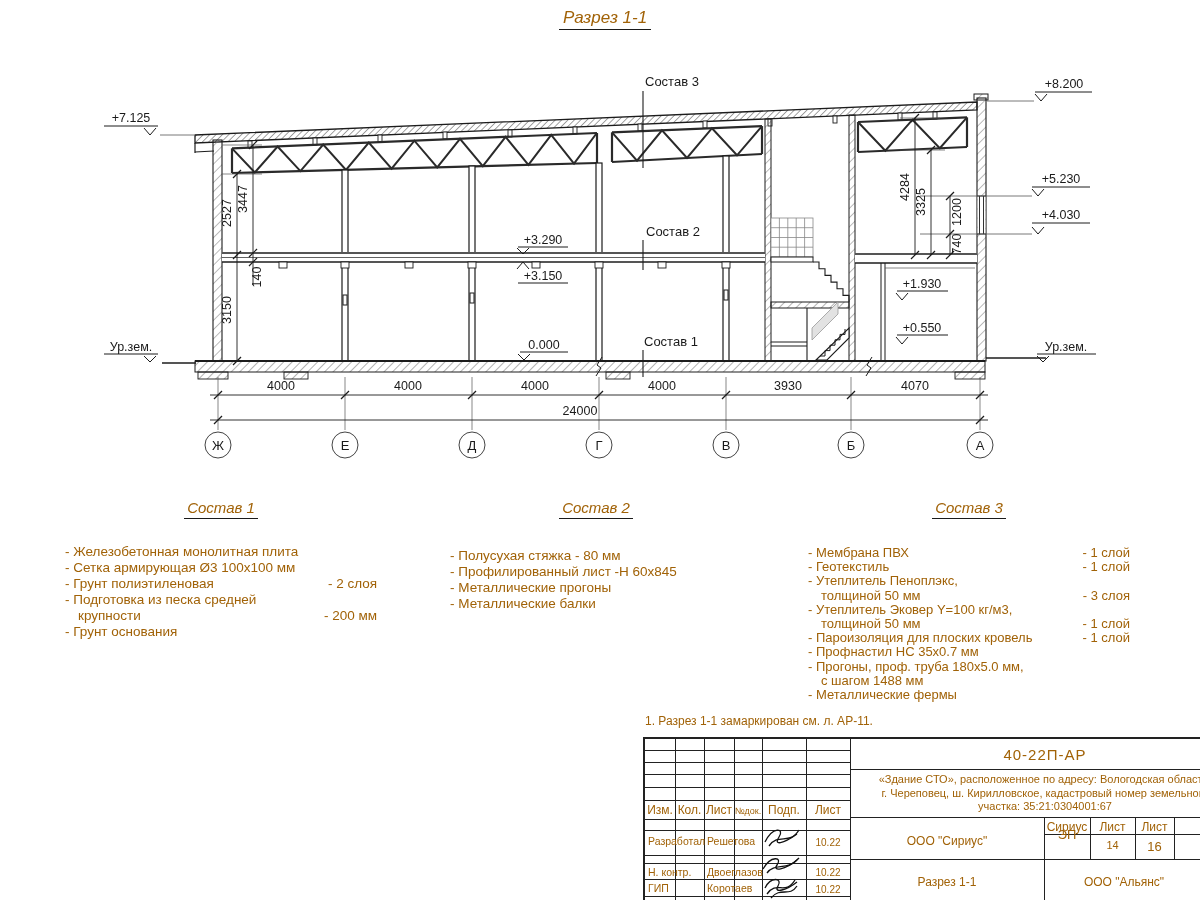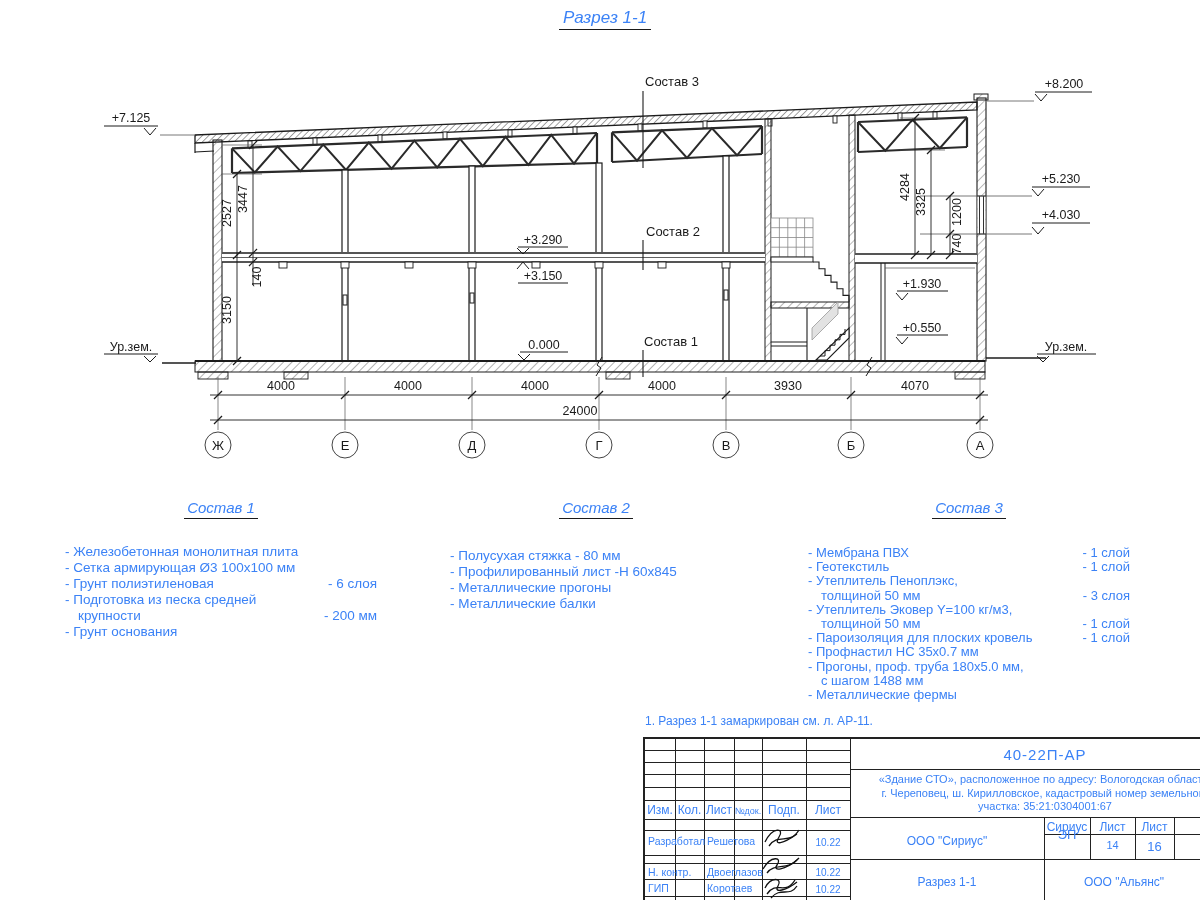--- a/index.html
+++ b/index.html
@@ -1,17 +1,17 @@
 <!DOCTYPE html>
 <html><head>
 <meta charset="utf-8">
 <style>
   html,body{margin:0;padding:0;background:#fff;}
   .page{position:relative;width:1200px;height:900px;background:#ffffff;overflow:hidden;
-        font-family:"Liberation Sans",sans-serif;color:#3b82f6;}
+        font-family:"Liberation Sans",sans-serif;color:#a16207;}
   .abs{position:absolute;}
   
   .dtitle{position:absolute;left:520px;top:8px;width:170px;text-align:center;
           font-size:17px;font-style:italic;}
   .dtitle span{border-bottom:1.2px solid #1a1a1a;padding:0 4px 2px 4px;}
   
   svg text{font-family:"Liberation Sans",sans-serif;fill:#1a1a1a;font-size:12.5px;}
   svg text.ax{font-size:13px;}
   svg text.lead{font-size:13px;}
   
@@ -319,21 +319,21 @@
     <div class="mrow">
         <span class="t">- Железобетонная  монолитная плита</span>
         <span class="v"></span>
       </div>
     <div class="mrow">
         <span class="t">- Сетка армирующая Ø3 100х100 мм</span>
         <span class="v"></span>
       </div>
     <div class="mrow">
         <span class="t">- Грунт полиэтиленовая</span>
-        <span class="v">-  6 слоя</span>
+        <span class="v">-  2 слоя</span>
       </div>
     <div class="mrow">
         <span class="t">- Подготовка из песка средней</span>
         <span class="v"></span>
       </div>
     <div class="mrow">
         <span class="t ind">крупности</span>
         <span class="v">- 200 мм</span>
       </div>
     <div class="mrow">

